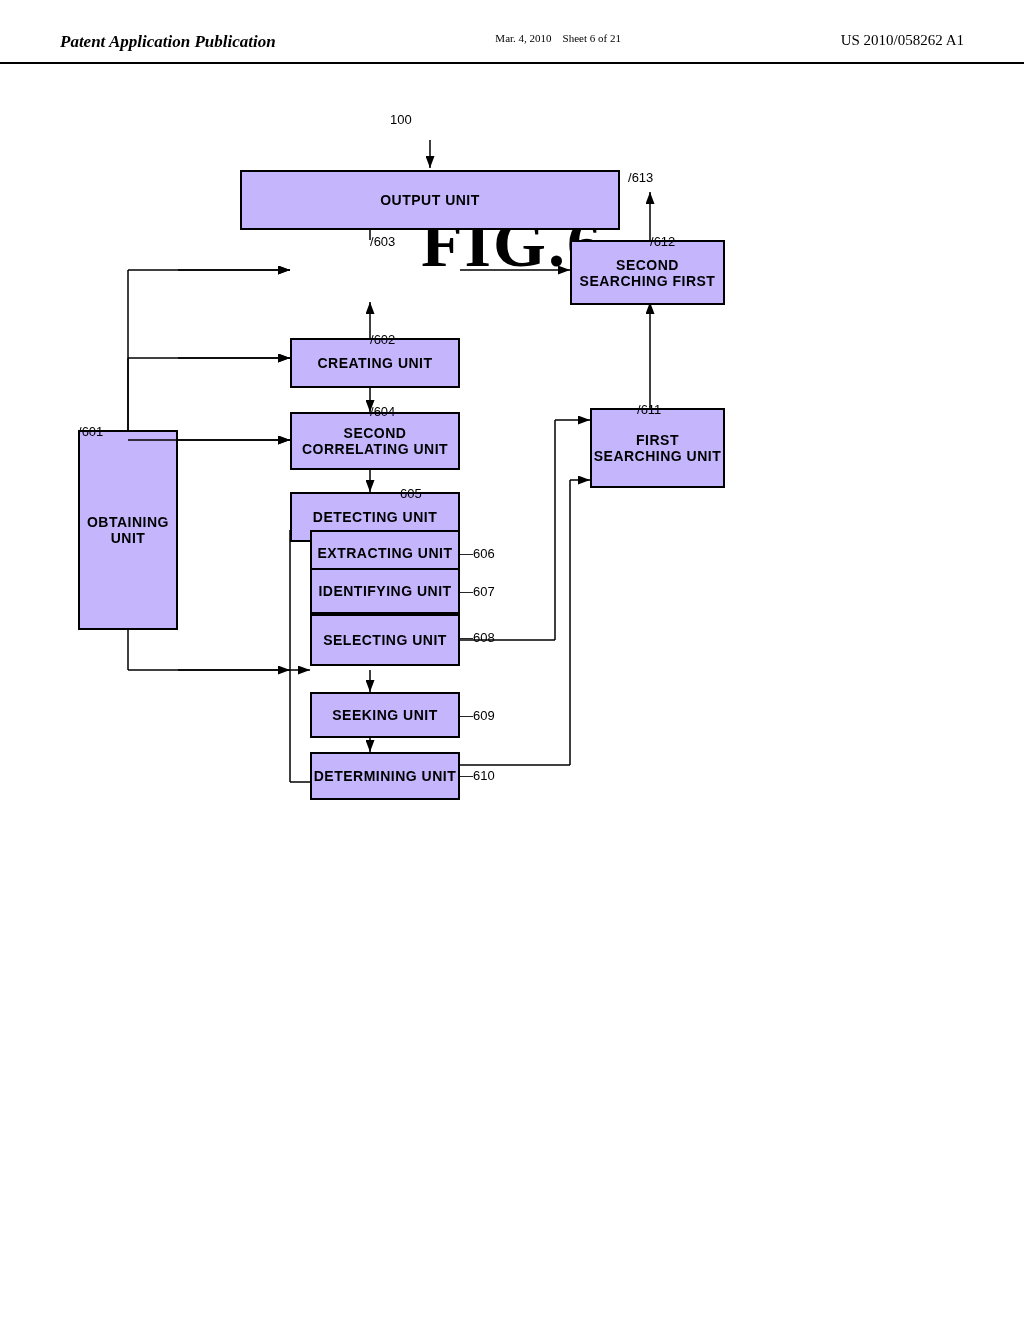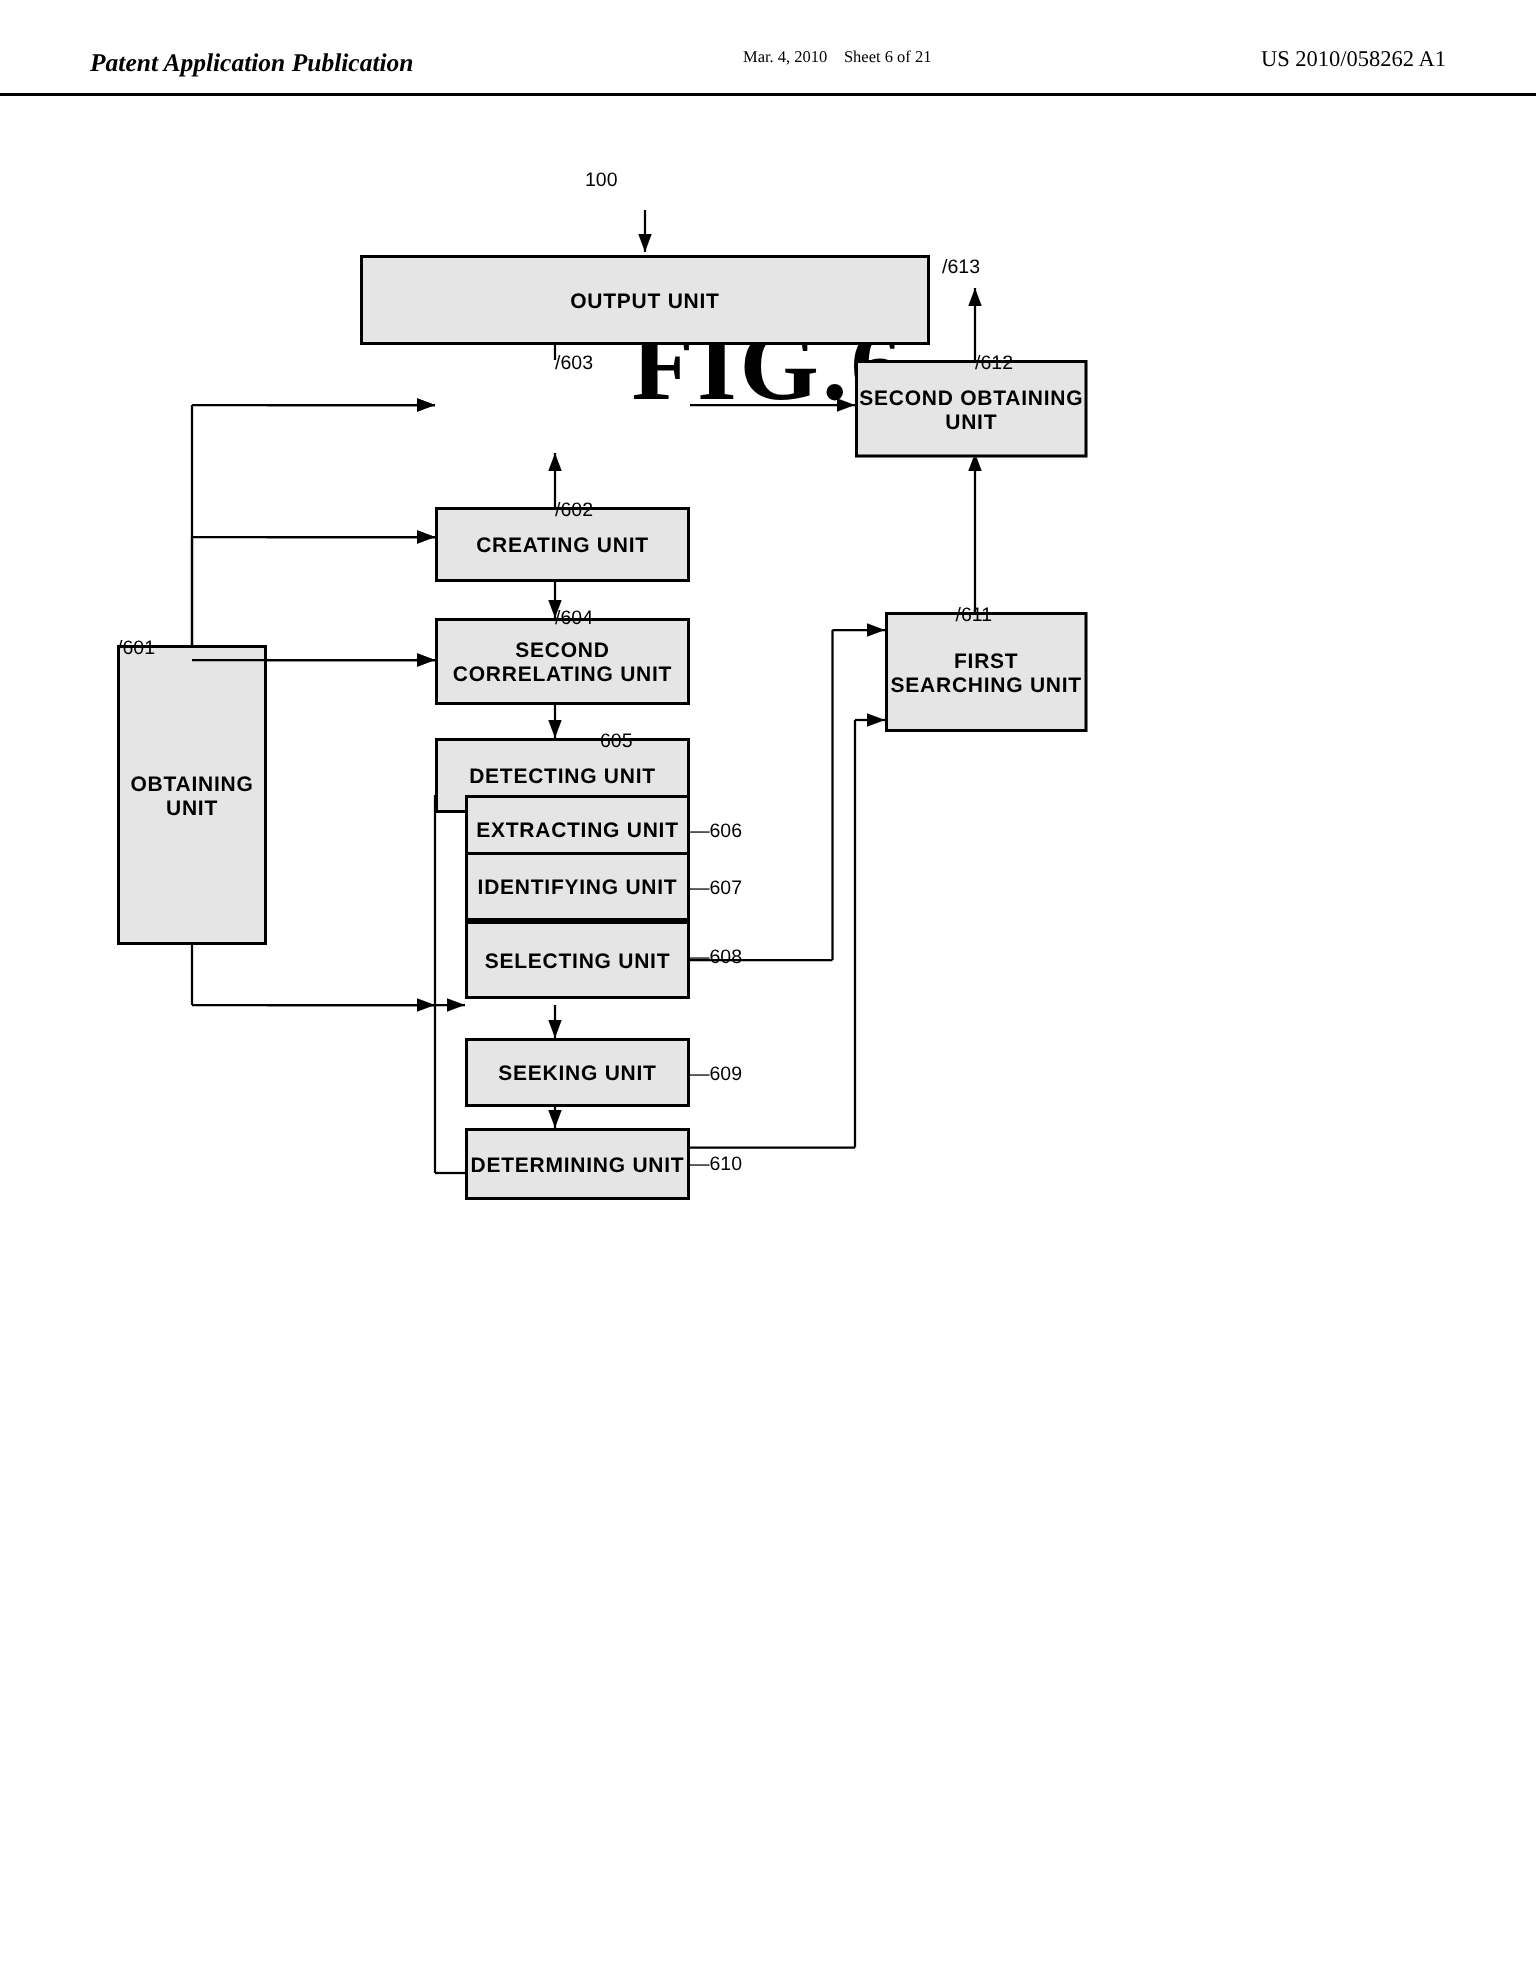--- a/index.html
+++ b/index.html
@@ -50,21 +50,21 @@
       top: 110px;
       left: 60px;
       right: 40px;
       bottom: 40px;
     }
 
     
     .box {
       position: absolute;
       border: 2px solid #000;
-      background: #e5e5e5;
+      background: #c4b5fd;
       display: flex;
       align-items: center;
       justify-content: center;
       text-align: center;
       font-size: 14px;
       font-weight: bold;
       font-family: Arial, sans-serif;
       letter-spacing: 0.5px;
     }
 
@@ -166,21 +166,21 @@
   <div class="ref-label" style="left:568px; top:60px;">
     <span style="font-size:13px;">/</span><span>613</span>
   </div>
 
 
   <div class="ref-label" style="left:310px; top:124px;">
     <span style="font-size:13px;">/</span><span>603</span>
   </div>
 
   <div class="box" style="left:510px; top:130px; width:155px; height:65px;">
-    <span>SECOND OBTAINING UNIT</span>
+    <span>SECOND SEARCHING FIRST</span>
   </div>
 
   <div class="ref-label" style="left:590px; top:124px;">
     <span style="font-size:13px;">/</span><span>612</span>
   </div>
 
   <div class="box" style="left:230px; top:228px; width:170px; height:50px;">
     <span>CREATING UNIT</span>
   </div>
 

